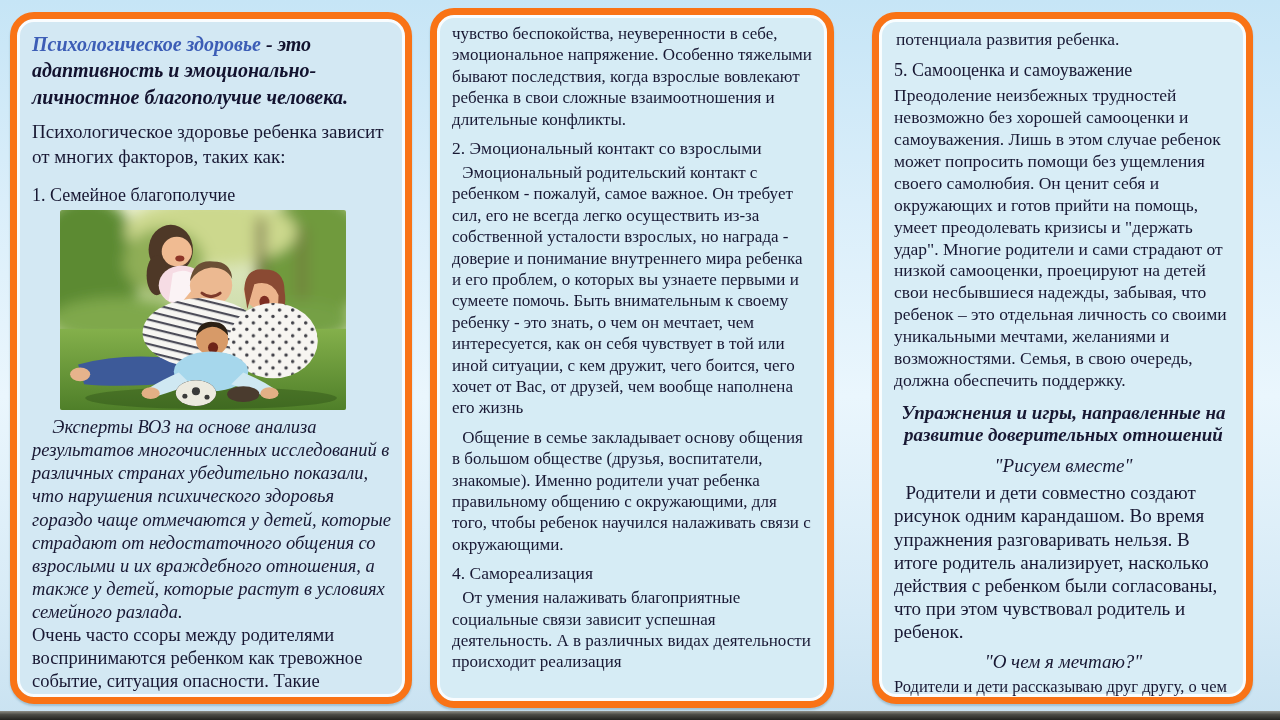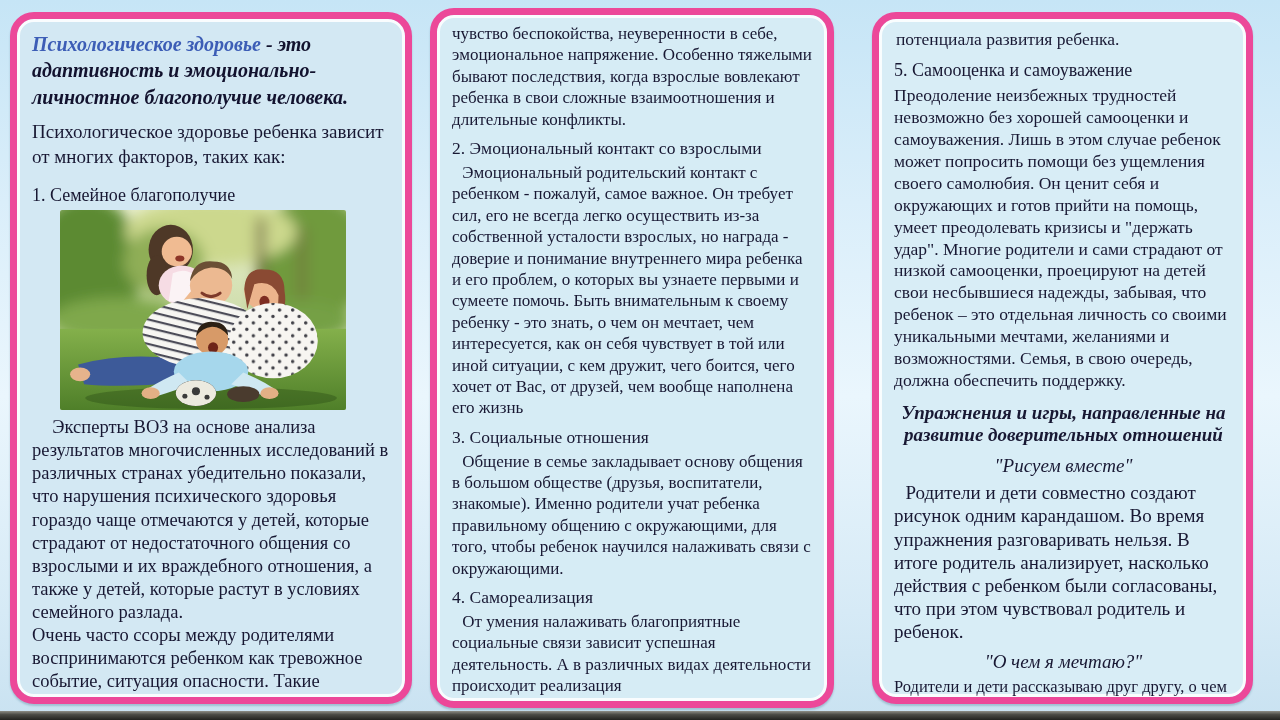--- a/index.html
+++ b/index.html
@@ -6,21 +6,21 @@
   body{
     width:1280px;height:720px;overflow:hidden;
     font-family:"Liberation Serif","DejaVu Serif",serif;
     background:linear-gradient(180deg,#c6e5f6 0%,#daeefa 28%,#eaf6fd 55%,#d6eaf6 85%,#c9e2f1 100%);
     position:relative;
   }
   .page{position:absolute;inset:0;}
   .panel{
     position:absolute;top:12px;height:692px;box-sizing:border-box;
     background:#d3e8f3;
-    border:7px solid #ec4899;
+    border:7px solid #f97316;
     border-radius:24px;
     box-shadow:inset 0 0 0 3px rgba(255,255,255,.85), 0 2px 2px rgba(30,90,120,.25);
     padding:8px 13px 8px 15px;
     overflow:hidden;
     color:#181833;
   }
   .panel-1{left:10px;width:402px;}
   .panel-2{left:430px;width:404px;top:8px;height:700px;background:#d6ecf5;}
   .panel-3{left:872px;width:381px;background:#d8edf6;}
 
@@ -30,21 +30,21 @@
   .lead-dark{color:#12122e;}
   .intro{font-size:19px;line-height:1.3;margin-bottom:14px;}
   .item-title{font-size:18px;line-height:1.25;margin:8px 0 4px 0;}
   .c1-title{margin:10px 0 2px 0;}
   .photo{
     margin:4px 0 6px 28px;width:286px;height:200px;
     border-radius:2px;overflow:hidden;display:block;
   }
   .photo svg{display:block;width:100%;height:100%;}
   .body1{font-size:18.5px;line-height:1.25;}
-  .indent{text-indent:1.1em;}
+  .indent{text-indent:1.1em;font-style:italic;}
   .small-indent{text-indent:.6em;}
 
   .panel-2 .para{font-size:17px;line-height:1.26;margin-bottom:8px;}
   .panel-2 .item-title{font-size:17.5px;margin:6px 0 2px 0;}
 
   .panel-3 .para{font-size:17.5px;line-height:1.25;}
   .p3-first{margin:2px 0 6px 2px;}
   .exercises-heading{
     text-align:center;font-weight:bold;font-style:italic;
     font-size:19px;line-height:1.2;margin:10px 6px 8px 6px;
@@ -147,21 +147,20 @@
     </figure>
 
     <p class="body1 indent">Эксперты ВОЗ на основе анализа результатов многочисленных исследований в различных странах убедительно показали, что нарушения психического здоровья гораздо чаще отмечаются у детей, которые страдают от недостаточного общения со взрослыми и их враждебного отношения, а также у детей, которые растут в условиях семейного разлада.</p>
     <p class="body1">Очень часто ссоры между родителями воспринимаются ребенком как тревожное событие, ситуация опасности. Такие конфликты вызывают у детей постоянное</p>
   </section>
 
   <section class="panel panel-2">
     <p class="para">чувство беспокойства, неуверенности в себе, эмоциональное напряжение. Особенно тяжелыми бывают последствия, когда взрослые вовлекают ребенка в свои сложные взаимоотношения и длительные конфликты.</p>
     <p class="item-title">2. Эмоциональный контакт со взрослыми</p>
     <p class="para small-indent">Эмоциональный родительский контакт с ребенком - пожалуй, самое важное. Он требует сил, его не всегда легко осуществить из-за собственной усталости взрослых, но награда - доверие и понимание внутреннего мира ребенка и его проблем, о которых вы узнаете первыми и сумеете помочь. Быть внимательным к своему ребенку - это знать, о чем он мечтает, чем интересуется, как он себя чувствует в той или иной ситуации, с кем дружит, чего боится, чего хочет от Вас, от друзей, чем вообще наполнена его жизнь</p>
-    <p class="item-title">3. Социальные отношения</p>
     <p class="para small-indent">Общение в семье закладывает основу общения в большом обществе (друзья, воспитатели, знакомые). Именно родители учат ребенка правильному общению с окружающими, для того, чтобы ребенок научился налаживать связи с окружающими.</p>
     <p class="item-title">4. Самореализация</p>
     <p class="para small-indent">От умения налаживать благоприятные социальные связи зависит успешная деятельность. А в различных видах деятельности происходит реализация</p>
   </section>
 
   <section class="panel panel-3">
     <p class="para p3-first">потенциала развития ребенка.</p>
     <p class="item-title">5. Самооценка и самоуважение</p>
     <p class="para">Преодоление неизбежных трудностей невозможно без хорошей самооценки и самоуважения. Лишь в этом случае ребенок может попросить помощи без ущемления своего самолюбия. Он ценит себя и окружающих и готов прийти на помощь, умеет преодолевать кризисы и "держать удар". Многие родители и сами страдают от низкой самооценки, проецируют на детей свои несбывшиеся надежды, забывая, что ребенок – это отдельная личность со своими уникальными мечтами, желаниями и возможностями. Семья, в свою очередь, должна обеспечить поддержку.</p>
     <p class="exercises-heading">Упражнения и игры, направленные на развитие доверительных отношений</p>

